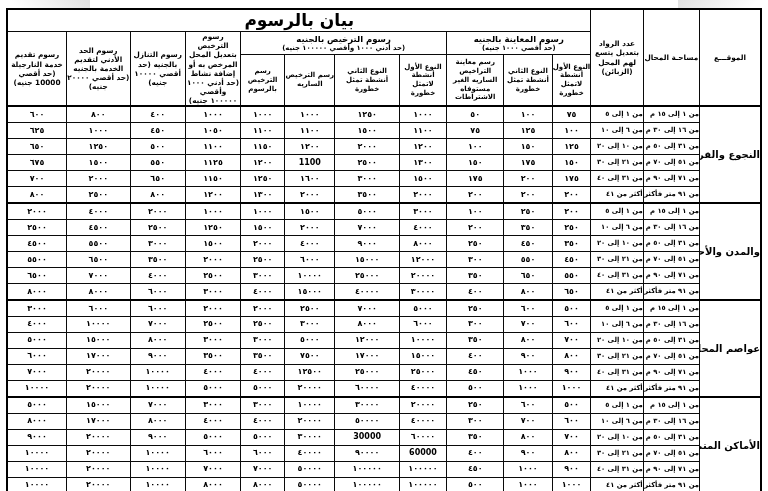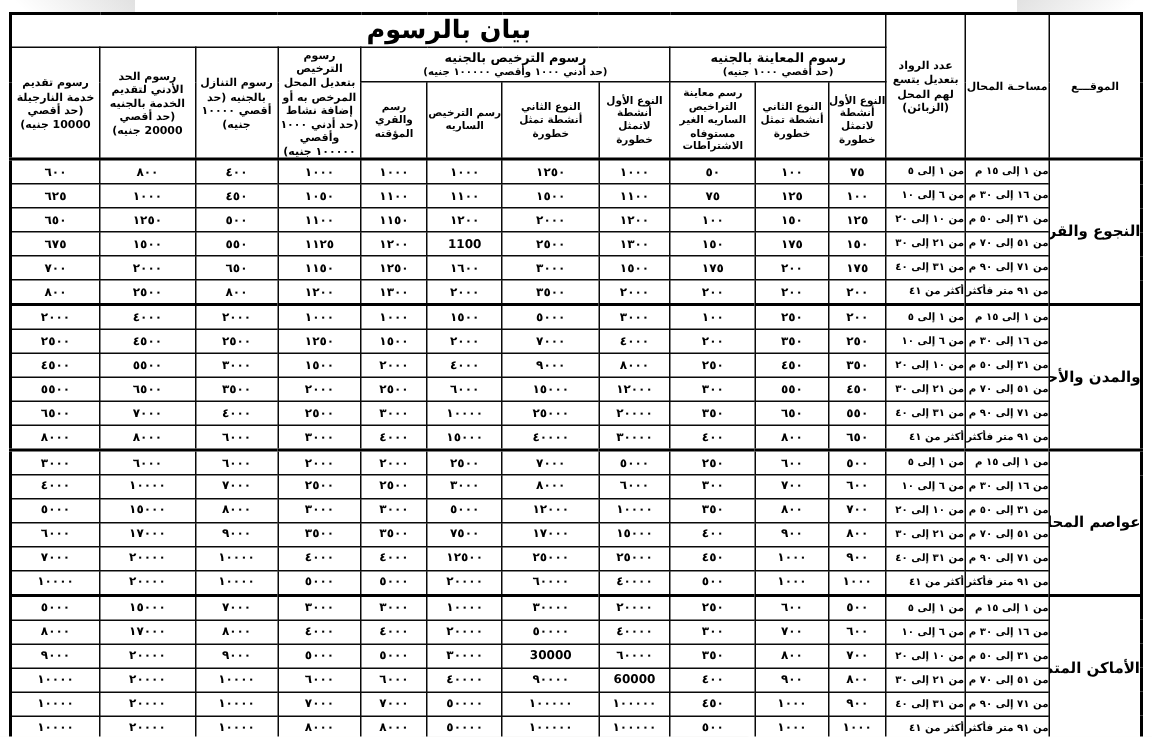--- a/index.html
+++ b/index.html
@@ -94,31 +94,31 @@
         <th colspan="3" class="group-head">
           <div>رسوم المعاينة بالجنيه</div>
           <div class="note">(حد أقصي ١٠٠٠ جنيه)</div>
         </th>
         <th colspan="4" class="group-head">
           <div>رسوم الترخيص بالجنيه</div>
           <div class="note">(حد أدني ١٠٠٠ وأقصي ١٠٠٠٠٠ جنيه)</div>
         </th>
         <th rowspan="2" class="tall-head">رسوم الترخيص بتعديل المحل المرخص به أو إضافة نشاط (حد أدني ١٠٠٠ وأقصي ١٠٠٠٠٠ جنيه)</th>
         <th rowspan="2" class="tall-head">رسوم التنازل بالجنيه (حد أقصي ١٠٠٠٠ جنيه)</th>
-        <th rowspan="2" class="tall-head">رسوم الحد الأدني لتقديم الخدمة بالجنيه (حد أقصي 20000 جنيه)</th>
+        <th rowspan="2" class="tall-head">رسوم الحد الأدني لتقديم الخدمة بالجنيه (حد أقصي ٢٠٠٠٠ جنيه)</th>
         <th rowspan="2" class="tall-head">رسوم تقديم خدمة النارجيلة (حد أقصي 10000 جنيه)</th>
       </tr>
       <tr>
         <th class="sub-head">النوع الأول أنشطة لاتمثل خطورة</th>
         <th class="sub-head">النوع الثاني أنشطة تمثل خطورة</th>
         <th class="sub-head">رسم معاينة التراخيص الساريه الغير مستوفاه الاشتراطات</th>
         <th class="sub-head">النوع الأول أنشطة لاتمثل خطورة</th>
         <th class="sub-head">النوع الثاني أنشطة تمثل خطورة</th>
         <th class="sub-head">رسم الترخيص الساريه</th>
-        <th class="sub-head">رسم والقري المؤقته</th>
+        <th class="sub-head">رسم الترخيص بالرسوم</th>
       </tr>
     </thead>
     <tbody>
         <tr>
           <td rowspan="6" class="loc">النجوع والقري</td>
           <td class="range">من ١ إلى ١٥ م</td>
           <td class="range">من ١ إلى ٥</td>
           <td>٧٥</td>
           <td>١٠٠</td>
           <td>٥٠</td>

